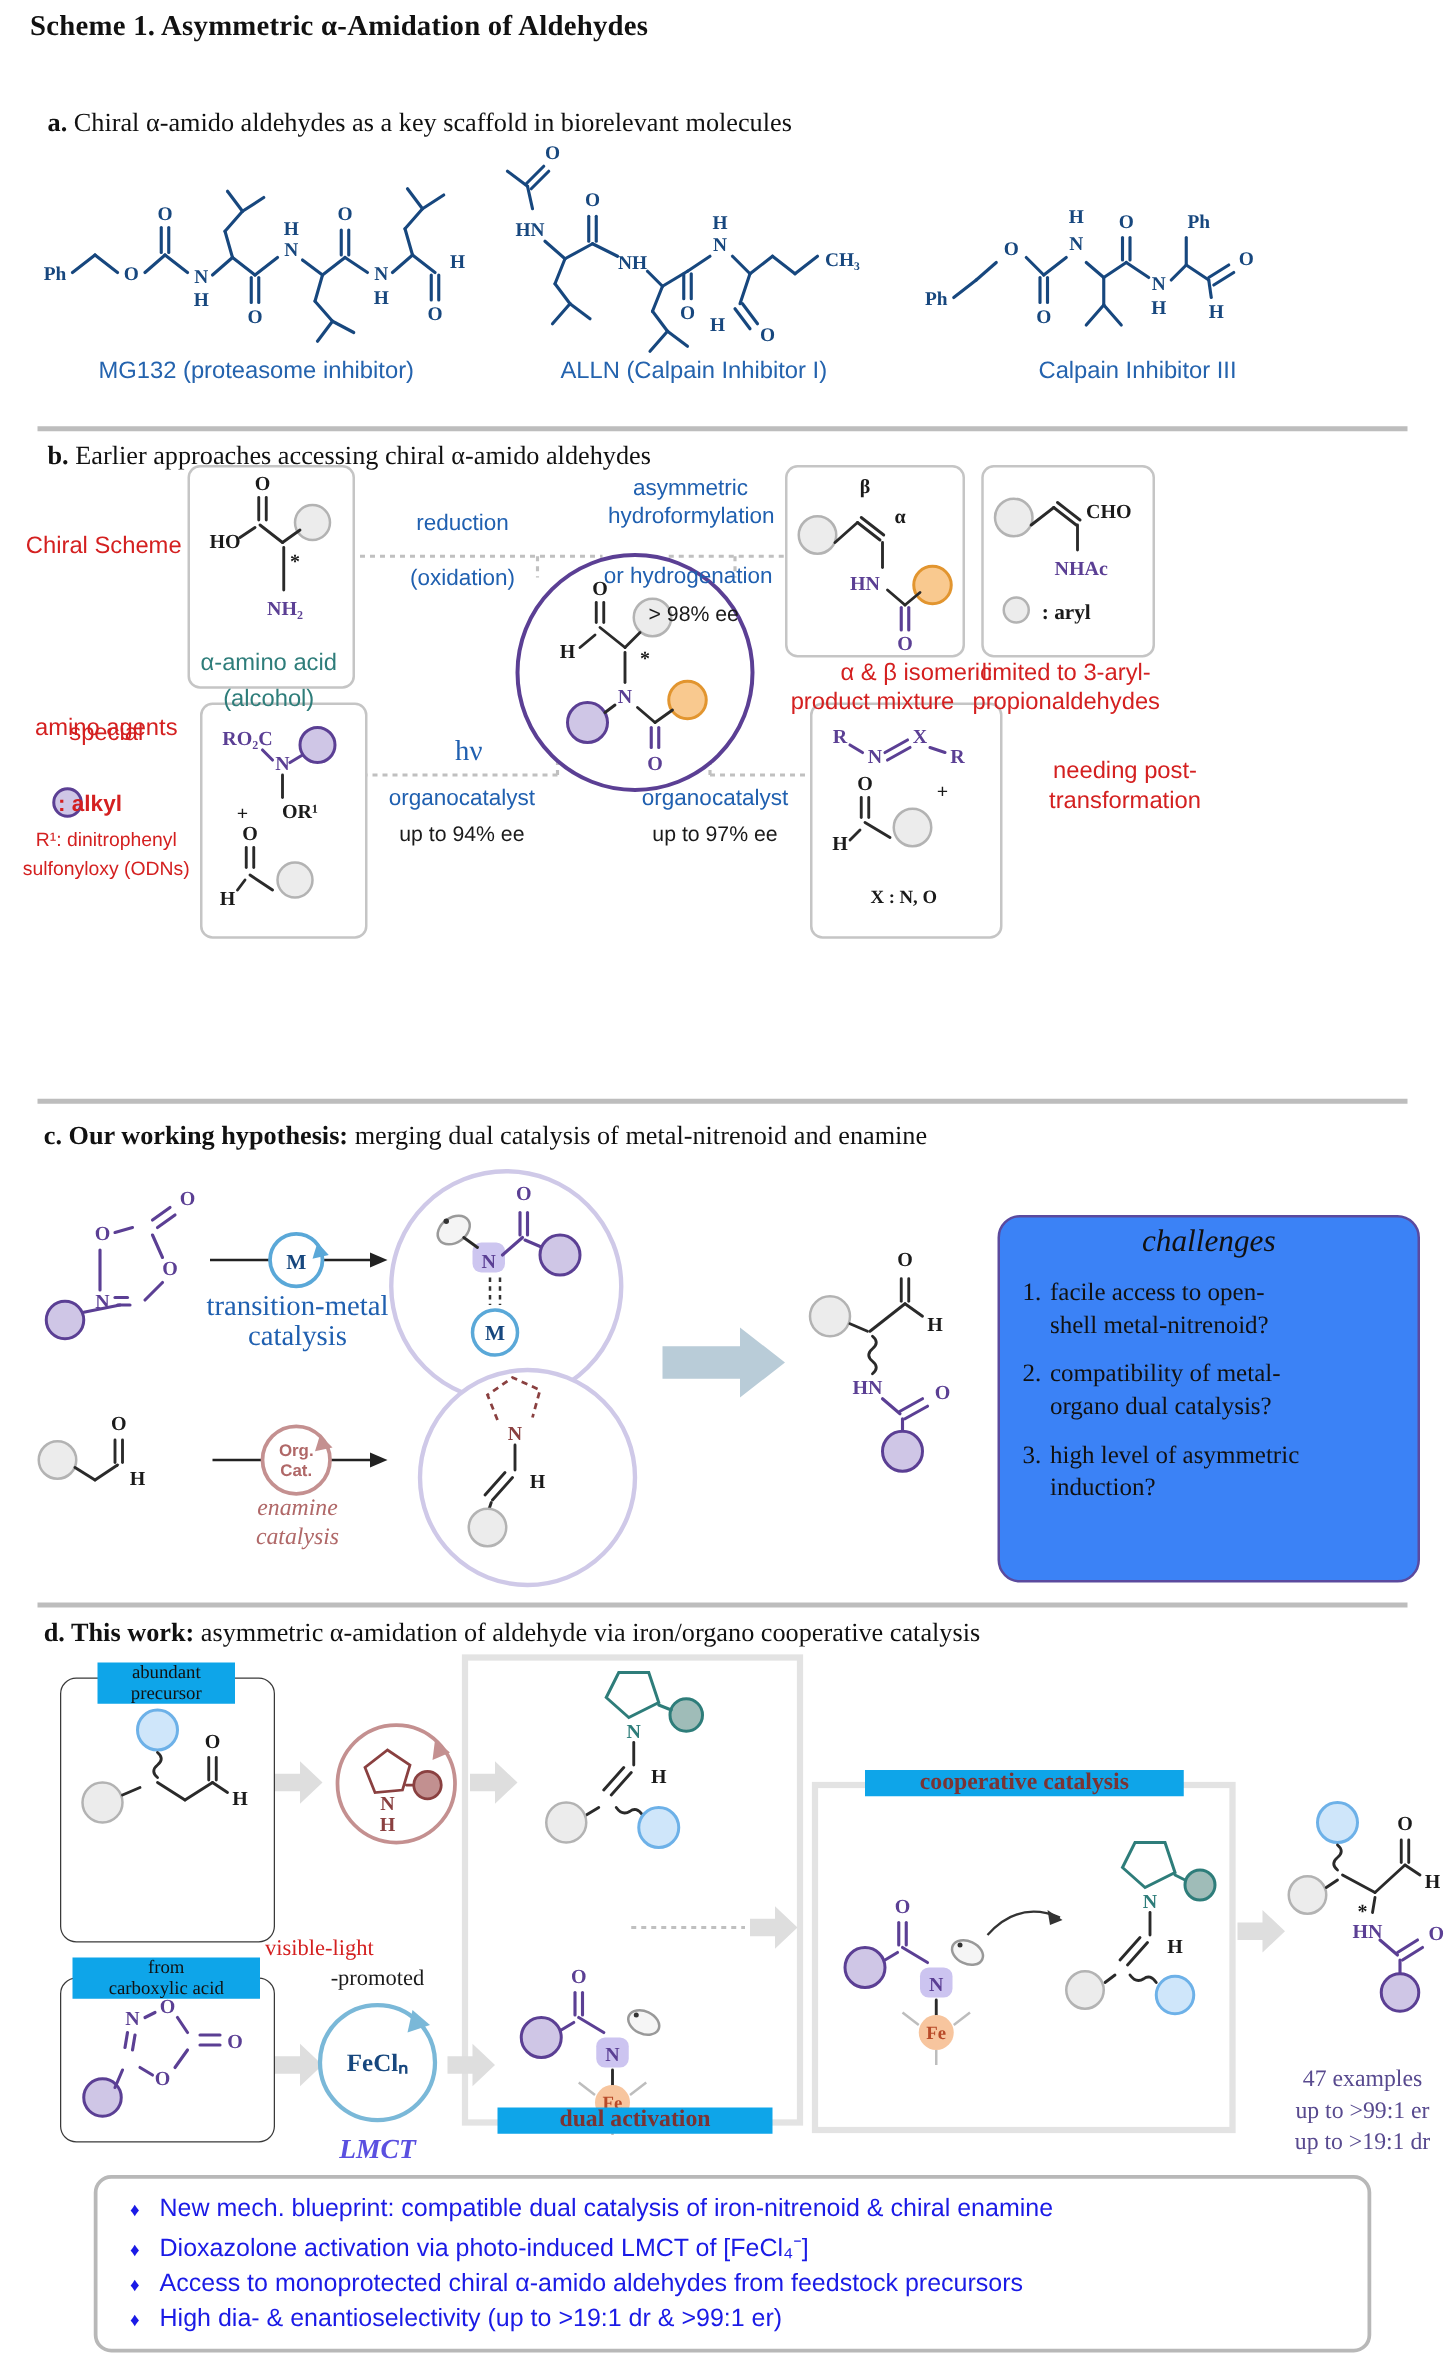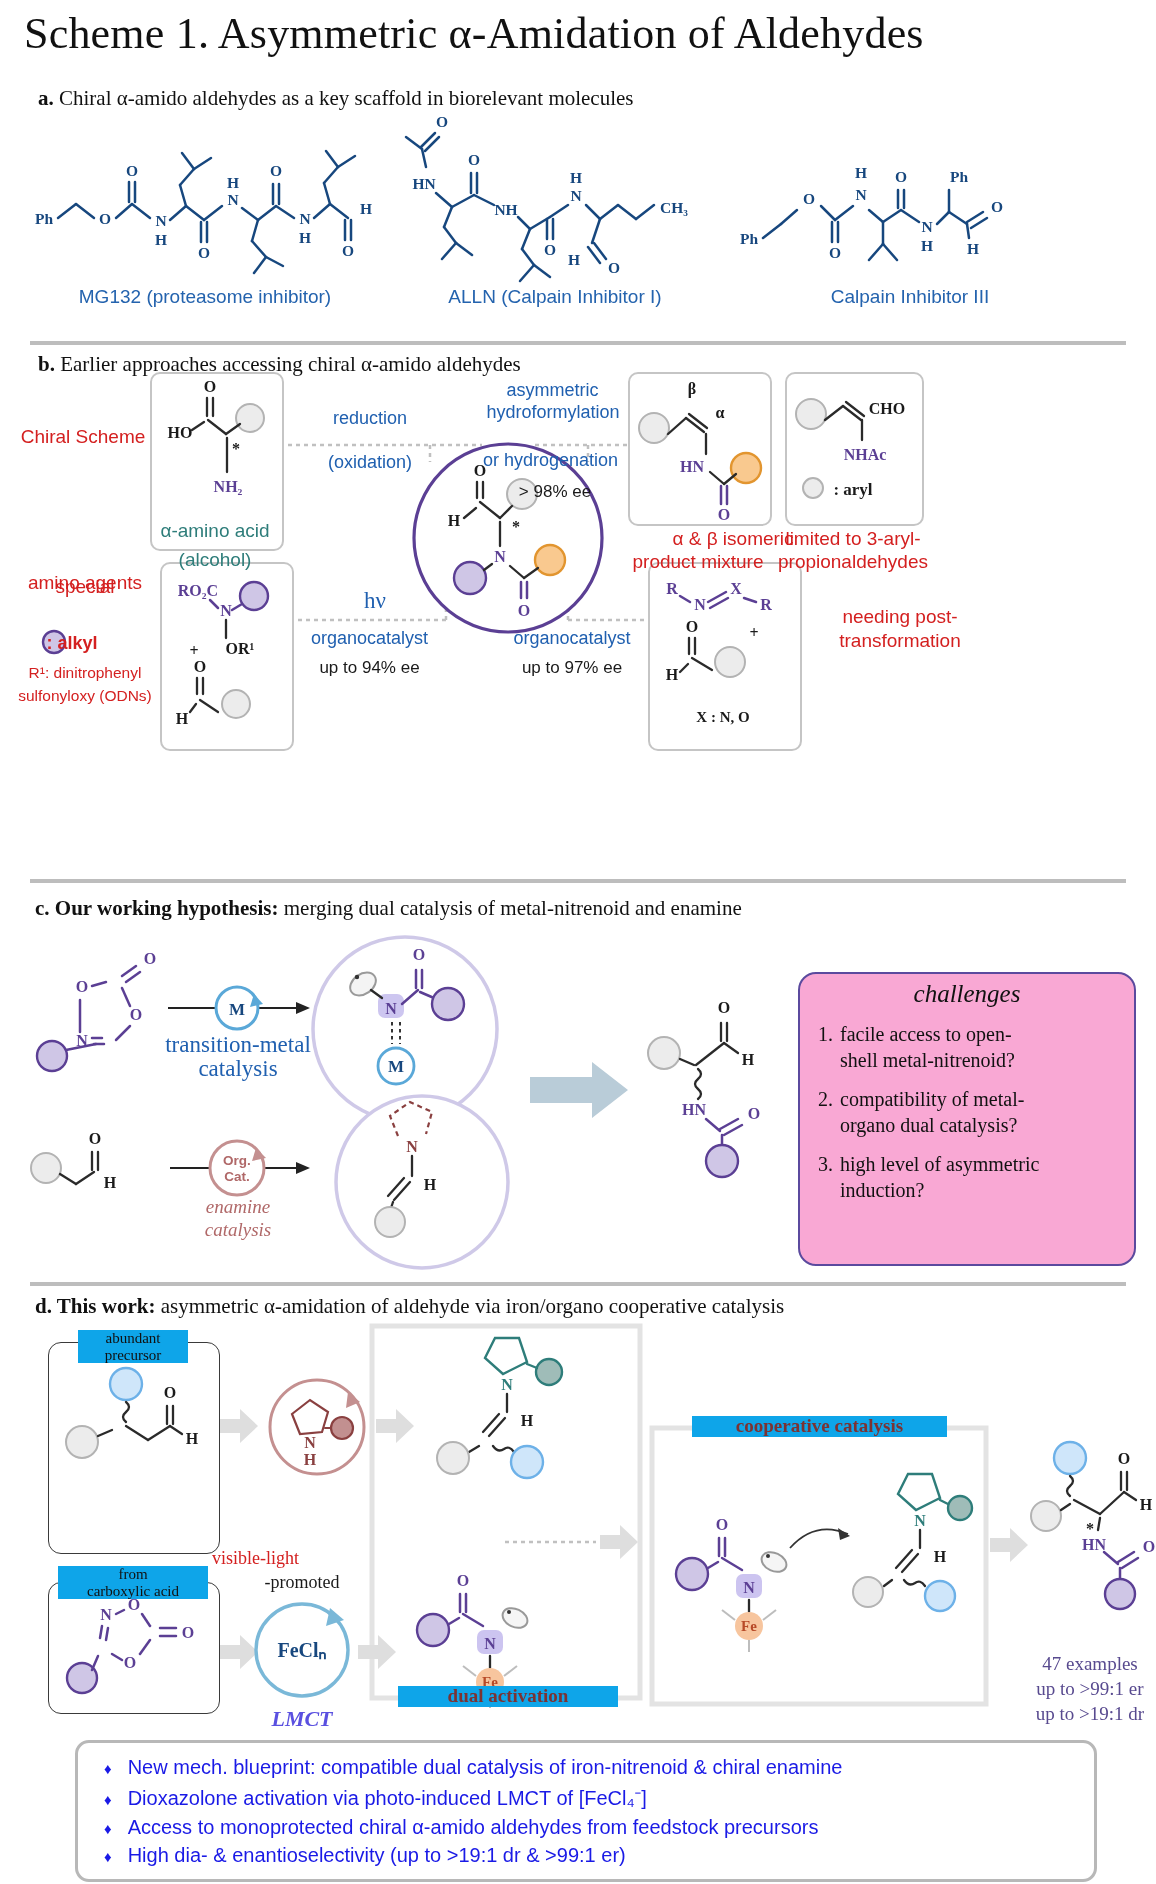--- a/index.html
+++ b/index.html
@@ -1,37 +1,37 @@
 <!DOCTYPE html>
 <html><head>
 <meta charset="utf-8">
 <style>
   html,body{margin:0;padding:0;background:#fff;}
   #canvas{position:relative;width:1156px;height:1884px;background:#fff;overflow:hidden;
           font-family:"Liberation Serif",serif;color:#111;}
   .abs{position:absolute;}
   .serif{font-family:"Liberation Serif",serif;}
-  .title{font-size:44px;font-weight:normal;letter-spacing:.2px;}
+  .title{font-size:23px;font-weight:bold;letter-spacing:.2px;}
   .shead{font-size:21px;}
   .shead b{font-weight:bold;}
   .divider{height:4px;background:#bdbdbd;left:30px;width:1096px;}
   .lbl-blue{color:#2463ae;font-family:"Liberation Sans",sans-serif;font-size:19px;text-align:center;}
   .rtxt{color:#d42020;font-family:"Liberation Sans",sans-serif;font-size:19px;text-align:center;line-height:1.15;}
   .rtxt.sm2{font-size:15.5px;}
   .btxt{color:#2060b0;font-family:"Liberation Sans",sans-serif;font-size:18px;text-align:center;line-height:1.15;}
   .btxt.it{font-family:"Liberation Serif",serif;font-size:23px;}
   .ktxt{color:#1a1a1a;font-family:"Liberation Sans",sans-serif;font-size:17px;text-align:center;}
   .teal-txt{color:#2e7d7a;font-family:"Liberation Sans",sans-serif;font-size:19px;text-align:center;}
   .chembox{background:#fff;border:2px solid #c5c5c5;border-radius:10px;}
   .bracketbox{background:transparent;border:1.8px solid #3a3a3a;border-radius:13px;}
   .chip{background:#0ea5e9;text-align:center;line-height:1.1;}
   .chip.small{font-size:15px;}
   .darkred{color:#7b3333;font-weight:bold;font-size:19px;font-family:Liberation Serif, serif;}
   .purpletext{color:#584a8f;font-size:19px;text-align:center;line-height:1.3;}
-  .challenges{background:#f9a8d4;border:2.5px solid #5b4a9e;border-radius:18px;}
+  .challenges{background:#3b82f6;border:2.5px solid #5b4a9e;border-radius:18px;}
   .ch-title{font-style:italic;font-size:25px;text-align:center;margin-top:6px;}
   .ch-item{display:flex;font-size:20px;line-height:1.28;margin:14px 14px 0 18px;}
   .ch-item .num{margin-right:7px;}
   .bulletbox{background:#fff;border:3px solid #b8b8b8;border-radius:14px;}
   .bullet-row{display:flex;align-items:baseline;margin:5px 0 0 26px;
               font-family:"Liberation Sans",sans-serif;font-size:20px;color:#1a1ae6;}
   .bullet-row .dia{font-size:15px;margin-right:16px;color:#1a1ae6;}
   .lmct{color:#5a50e0;font-style:italic;font-weight:bold;font-size:22px;text-align:center;}
   .vl1{color:#d42020;font-size:18px;text-align:left;}
   .vl2{color:#1a1a1a;font-size:18px;text-align:center;}

